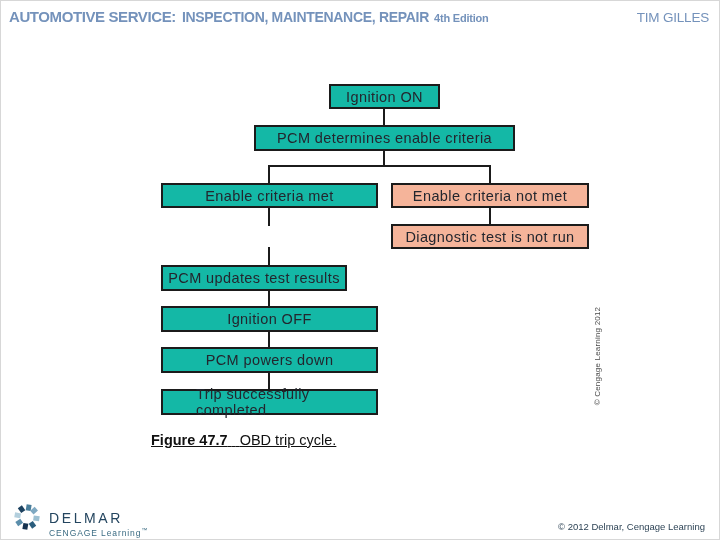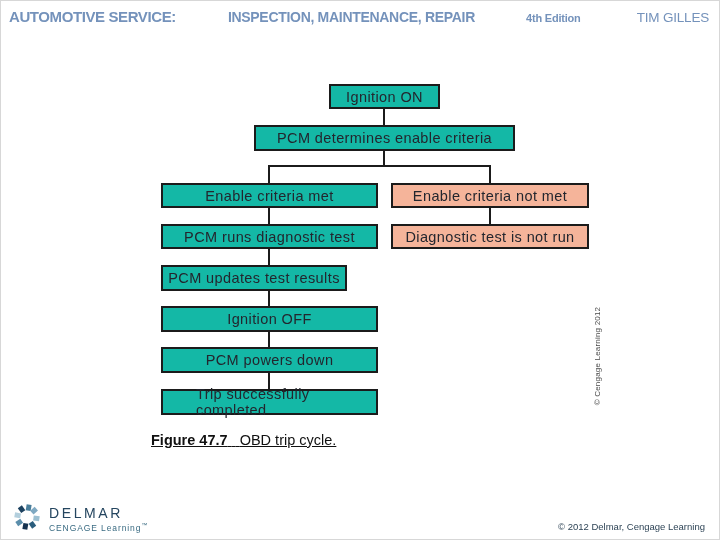--- a/index.html
+++ b/index.html
@@ -3,21 +3,21 @@
 <meta charset="utf-8">
 <style>
   html,body{margin:0;padding:0;background:#fff;}
   .slide{
     position:relative;width:720px;height:540px;background:#ffffff;
     font-family:"Liberation Sans",sans-serif;overflow:hidden;
     box-sizing:border-box;border:1px solid #d7d7d7;
   }
   
   .hdr{position:absolute;left:8px;top:7px;right:10px;display:flex;
-    align-items:baseline;white-space:nowrap;color:#7492bb;gap:46px;}
+    align-items:baseline;white-space:nowrap;color:#7492bb;}
   .hdr .t-main{font-weight:bold;font-size:15px;letter-spacing:-0.4px;}
   .hdr .t-sub{font-weight:bold;font-size:14px;letter-spacing:-0.3px;margin-left:6px;}
   .hdr .t-ed{font-weight:bold;font-size:11px;letter-spacing:-0.2px;margin-left:5px;}
   .hdr .t-author{font-weight:normal;font-size:13.5px;letter-spacing:-0.2px;margin-left:auto;}
   
   .fbox{
     position:absolute;box-sizing:border-box;border:2px solid #1b1b1b;
     display:flex;align-items:center;justify-content:center;
     font-size:14.5px;letter-spacing:0.4px;color:#23262e;z-index:2;
   }
@@ -28,21 +28,21 @@
   
   .caption{position:absolute;left:150px;top:431px;font-size:14.5px;color:#111;text-decoration:underline;}
   .caption .cap-label{font-weight:bold;}
   
   .side-credit{
     position:absolute;left:527px;top:349px;width:142px;height:12px;
     transform:rotate(-90deg);transform-origin:center;
     font-size:8px;color:#4a4a4a;text-align:center;letter-spacing:0.2px;
   }
   
-  .logo{position:absolute;left:8px;top:499px;display:flex;align-items:center;}
+  .logo{position:absolute;left:8px;top:499px;display:flex;align-items:flex-end;}
   .logo-text{margin-left:4px;}
   .logo-delmar{font-size:14px;letter-spacing:2.6px;color:#24455f;line-height:14px;}
   .logo-cengage{font-size:8.5px;letter-spacing:0.9px;color:#3a6b82;line-height:10px;}
   .logo-tm{font-size:6px;vertical-align:super;}
   .footer-copy{position:absolute;right:14px;bottom:7px;font-size:9.5px;color:#2e4456;}
 </style>
 </head>
 <body>
 
 <div class="slide">
@@ -51,21 +51,20 @@
     <span class="t-main">AUTOMOTIVE SERVICE:</span>
     <span class="t-sub">INSPECTION, MAINTENANCE, REPAIR</span>
     <span class="t-ed">4th Edition</span>
     <span class="t-author">TIM GILLES</span>
   </div>
 
   <div class="fbox blue" style="left:328px;top:83px;width:111px;height:25px;">Ignition ON</div>
   <div class="fbox blue" style="left:253px;top:124px;width:261px;height:26px;">PCM determines enable criteria</div>
   <div class="fbox blue" style="left:160px;top:182px;width:217px;height:25px;">Enable criteria met</div>
   <div class="fbox pink" style="left:390px;top:182px;width:198px;height:25px;">Enable criteria not met</div>
-  <div class="fbox blue" style="left:160px;top:223px;width:217px;height:25px;">PCM runs diagnostic test</div>
   <div class="fbox pink" style="left:390px;top:223px;width:198px;height:25px;">Diagnostic test is not run</div>
   <div class="fbox blue" style="left:160px;top:264px;width:186px;height:26px;">PCM updates test results</div>
   <div class="fbox blue" style="left:160px;top:305px;width:217px;height:26px;">Ignition OFF</div>
   <div class="fbox blue" style="left:160px;top:346px;width:217px;height:26px;">PCM powers down</div>
   <div class="fbox blue" style="left:160px;top:388px;width:217px;height:26px;padding-left:33px;">Trip successfully completed</div>
 
   <div class="vline" style="left:382px;top:106px;height:20px;"></div>
   <div class="vline" style="left:382px;top:148px;height:18px;"></div>
   <div class="hline" style="left:267px;top:164px;width:223px;"></div>
   <div class="vline" style="left:267px;top:164px;height:20px;"></div>

